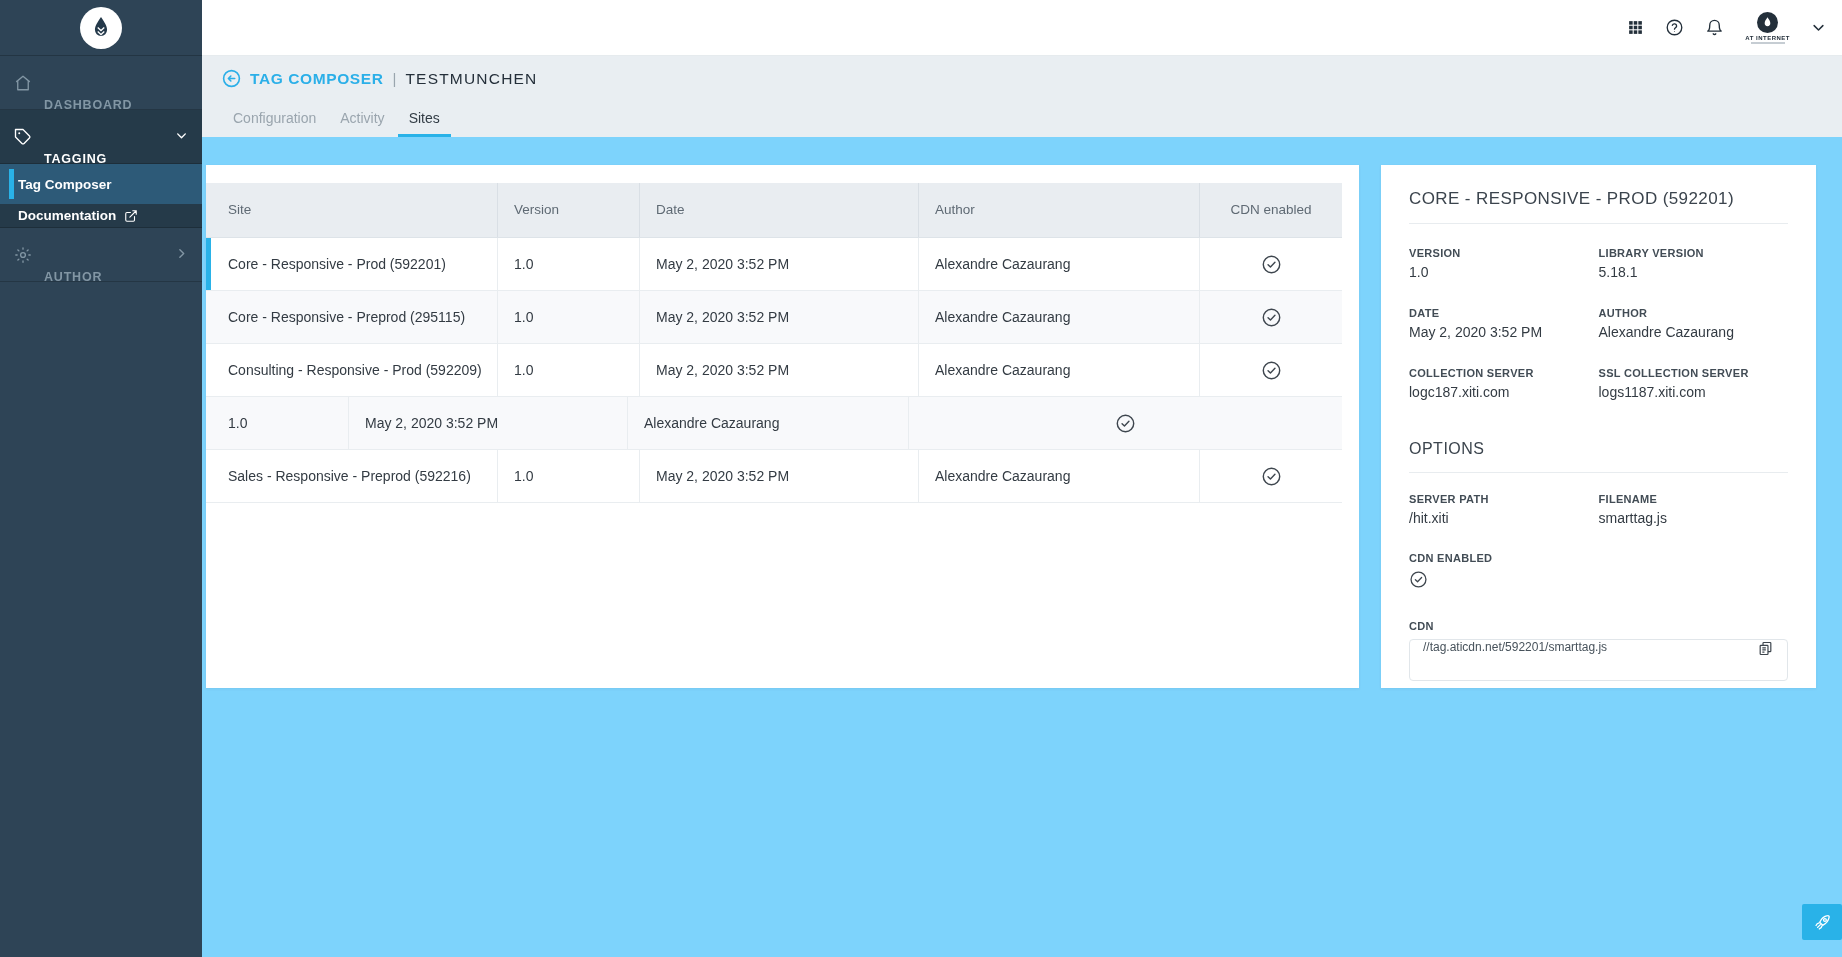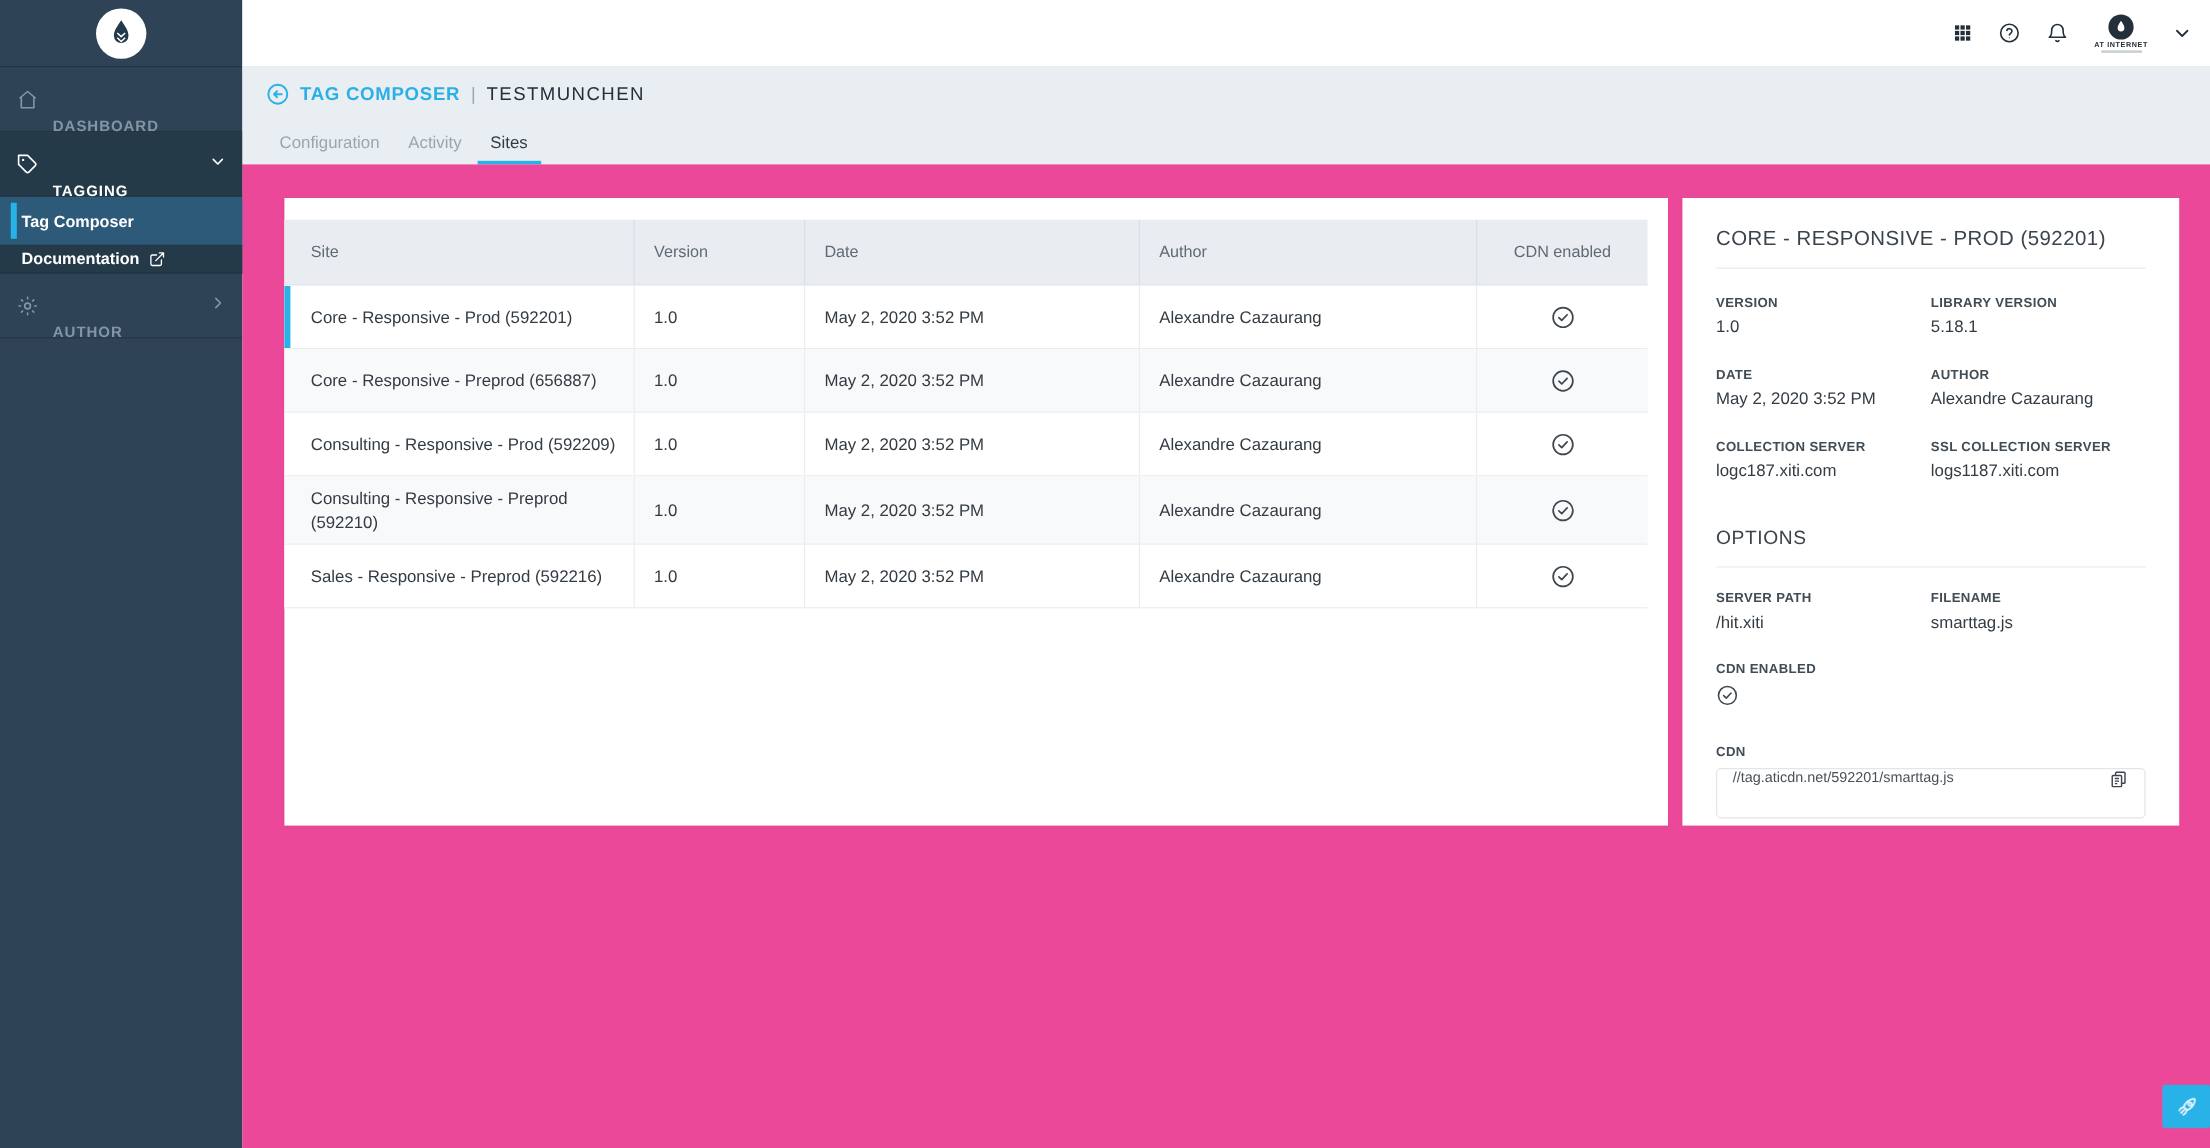--- a/index.html
+++ b/index.html
@@ -43,21 +43,21 @@
   .page-header { height:81px; background:#e9eef2; padding:13px 0 0 20px; display:flex; flex-direction:column; }
   .title-row { display:flex; align-items:center; gap:9px; }
   .back-ico { display:flex; cursor:pointer; }
   .hdr-app { font-size:15.5px; font-weight:700; letter-spacing:.6px; color:#2bafe8; cursor:pointer; }
   .hdr-sep { font-size:15px; color:#9aa5ae; }
   .hdr-site { font-size:15.5px; font-weight:400; letter-spacing:1.2px; color:#242f3a; }
   .tabs { display:flex; gap:2px; margin-top:auto; }
   .tab { padding:6px 11px 8px; font-size:14px; color:#9aa5ae; cursor:pointer; border-bottom:3px solid transparent; }
   .tab.active { color:#323c45; border-bottom-color:#29b2e8; }
 
-  .content { flex:1; background:#ec4899; padding:28px 26px 0 35px; display:flex; gap:12px; align-items:flex-start; }
+  .content { flex:1; background:#7dd3fc; padding:28px 26px 0 4px; display:flex; gap:22px; align-items:flex-start; }
 
   
   .table-panel { width:1153px; min-width:1153px; height:523px; background:#fff;
     box-shadow:0 1px 3px rgba(40,60,80,.07); padding:18px 17px 0 0; }
   .grid-table { width:100%; }
   .trow { display:flex; min-height:53px; align-items:stretch; border-bottom:1px solid #e9edf0; background:#fff; }
   .trow.head { min-height:55px; background:#e9edf1; border-bottom:1px solid #dde3e8; }
   .trow.alt { background:#f8f9fb; }
   .trow.selected { box-shadow:inset 5px 0 0 #29b2e8; }
   .td { display:flex; align-items:center; padding:8px 10px 8px 16px; font-size:14px; color:#333b43;
@@ -262,21 +262,21 @@
             <div class="td c-cdn">
                 <span class="check-ico">
                   <svg width="21" height="21" viewBox="0 0 22 22">
                     <use href="#i-check-circle"></use>
                   </svg>
                 </span>
               </div>
           </div>
 
           <div class="trow body-row alt">
-            <div class="td c-site">Core - Responsive - Preprod (656887)</div>
+            <div class="td c-site">Core - Responsive - Preprod (295115)</div>
             <div class="td c-version">1.0</div>
             <div class="td c-date">May 2, 2020 3:52 PM</div>
             <div class="td c-author">Alexandre Cazaurang</div>
             <div class="td c-cdn">
                 <span class="check-ico">
                   <svg width="21" height="21" viewBox="0 0 22 22">
                     <use href="#i-check-circle"></use>
                   </svg>
                 </span>
               </div>
@@ -290,21 +290,20 @@
             <div class="td c-cdn">
                 <span class="check-ico">
                   <svg width="21" height="21" viewBox="0 0 22 22">
                     <use href="#i-check-circle"></use>
                   </svg>
                 </span>
               </div>
           </div>
 
           <div class="trow body-row alt">
-            <div class="td c-site">Consulting - Responsive - Preprod (592210)</div>
             <div class="td c-version">1.0</div>
             <div class="td c-date">May 2, 2020 3:52 PM</div>
             <div class="td c-author">Alexandre Cazaurang</div>
             <div class="td c-cdn">
                 <span class="check-ico">
                   <svg width="21" height="21" viewBox="0 0 22 22">
                     <use href="#i-check-circle"></use>
                   </svg>
                 </span>
               </div>

